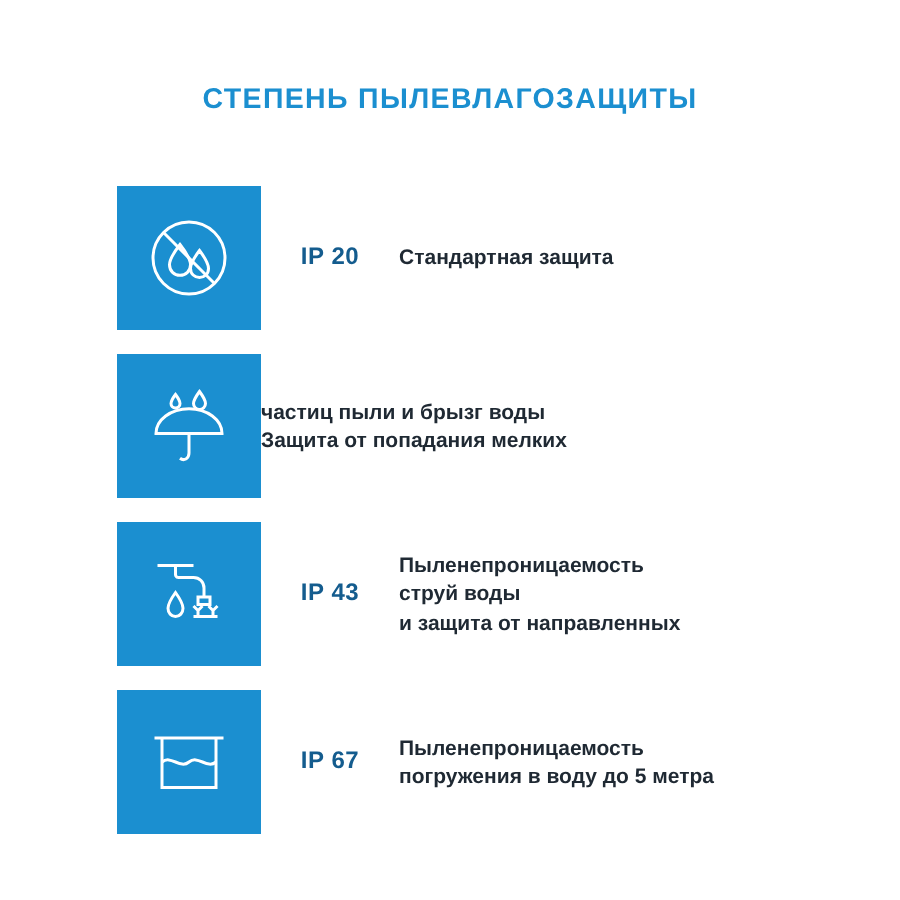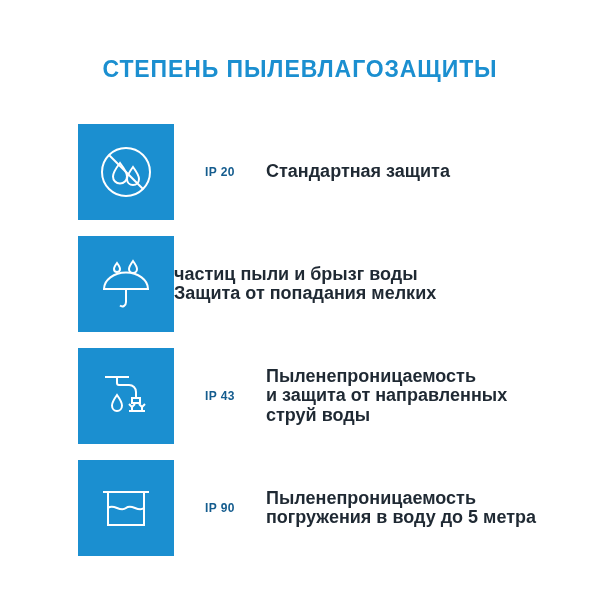--- a/index.html
+++ b/index.html
@@ -19,21 +19,21 @@
     height: 600px;
     box-sizing: border-box;
   }
   .title {
     position: absolute;
     top: 56px;
     left: 0;
     width: 600px;
     text-align: center;
     color: #1b8fd0;
-    font-size: 23px;
+    font-size: 19px;
     font-weight: bold;
     letter-spacing: 0.9px;
     white-space: nowrap;
   }
   .rows {
     position: absolute;
     top: 124px;
     left: 78px;
     width: 470px;
   }
@@ -52,28 +52,28 @@
     align-items: center;
     justify-content: center;
   }
   .icon-box svg {
     display: block;
   }
   .ip-code {
     flex: 0 0 92px;
     text-align: center;
     color: #145c8e;
-    font-size: 12px;
+    font-size: 16px;
     font-weight: bold;
     letter-spacing: 0.4px;
   }
   .desc {
     flex: 1 1 auto;
     color: #1f2933;
-    font-size: 18px;
+    font-size: 14px;
     line-height: 19.5px;
     font-weight: bold;
     padding-right: 4px;
   }
   .desc div {
     white-space: nowrap;
   }
 </style>
 </head>
 <body>
@@ -129,36 +129,36 @@
             <path d="M22 30 C22 30 17 37 17 40.5 C17 43.6 19.2 46 22 46 C24.8 46 27 43.6 27 40.5 C27 37 22 30 22 30 Z"></path>
             <line x1="34" y1="46" x2="50" y2="46"></line>
             <path d="M37 46 L37 42 M37 42 L34 39 M37 42 L40 39"></path>
             <path d="M47 46 L47 42 M47 42 L44 39 M47 42 L50 39"></path>
           </svg>
         </span>
       </div>
       <div class="ip-code">IP 43</div>
       <div class="desc">
         <div>Пыленепроницаемость</div>
+        <div>струй воды</div>
         <div>и защита от направленных</div>
-        <div>струй воды</div>
       </div>
     </div>
 
     <div class="row">
       <div class="icon-box">
         <span>
           <svg width="62" height="62" viewBox="0 0 62 62" fill="none" stroke="#ffffff" stroke-width="2">
             <line x1="8" y1="15" x2="54" y2="15"></line>
             <path d="M13 15 L13 48 L49 48 L49 15"></path>
             <path d="M13 31 C19 26 25 36 31 31 C37 26 43 36 49 31"></path>
           </svg>
         </span>
       </div>
-      <div class="ip-code">IP 90</div>
+      <div class="ip-code">IP 67</div>
       <div class="desc">
         <div>Пыленепроницаемость</div>
         <div>погружения в воду до 5 метра</div>
       </div>
     </div>
 
   </div>
 </div>
 
 </body></html>

